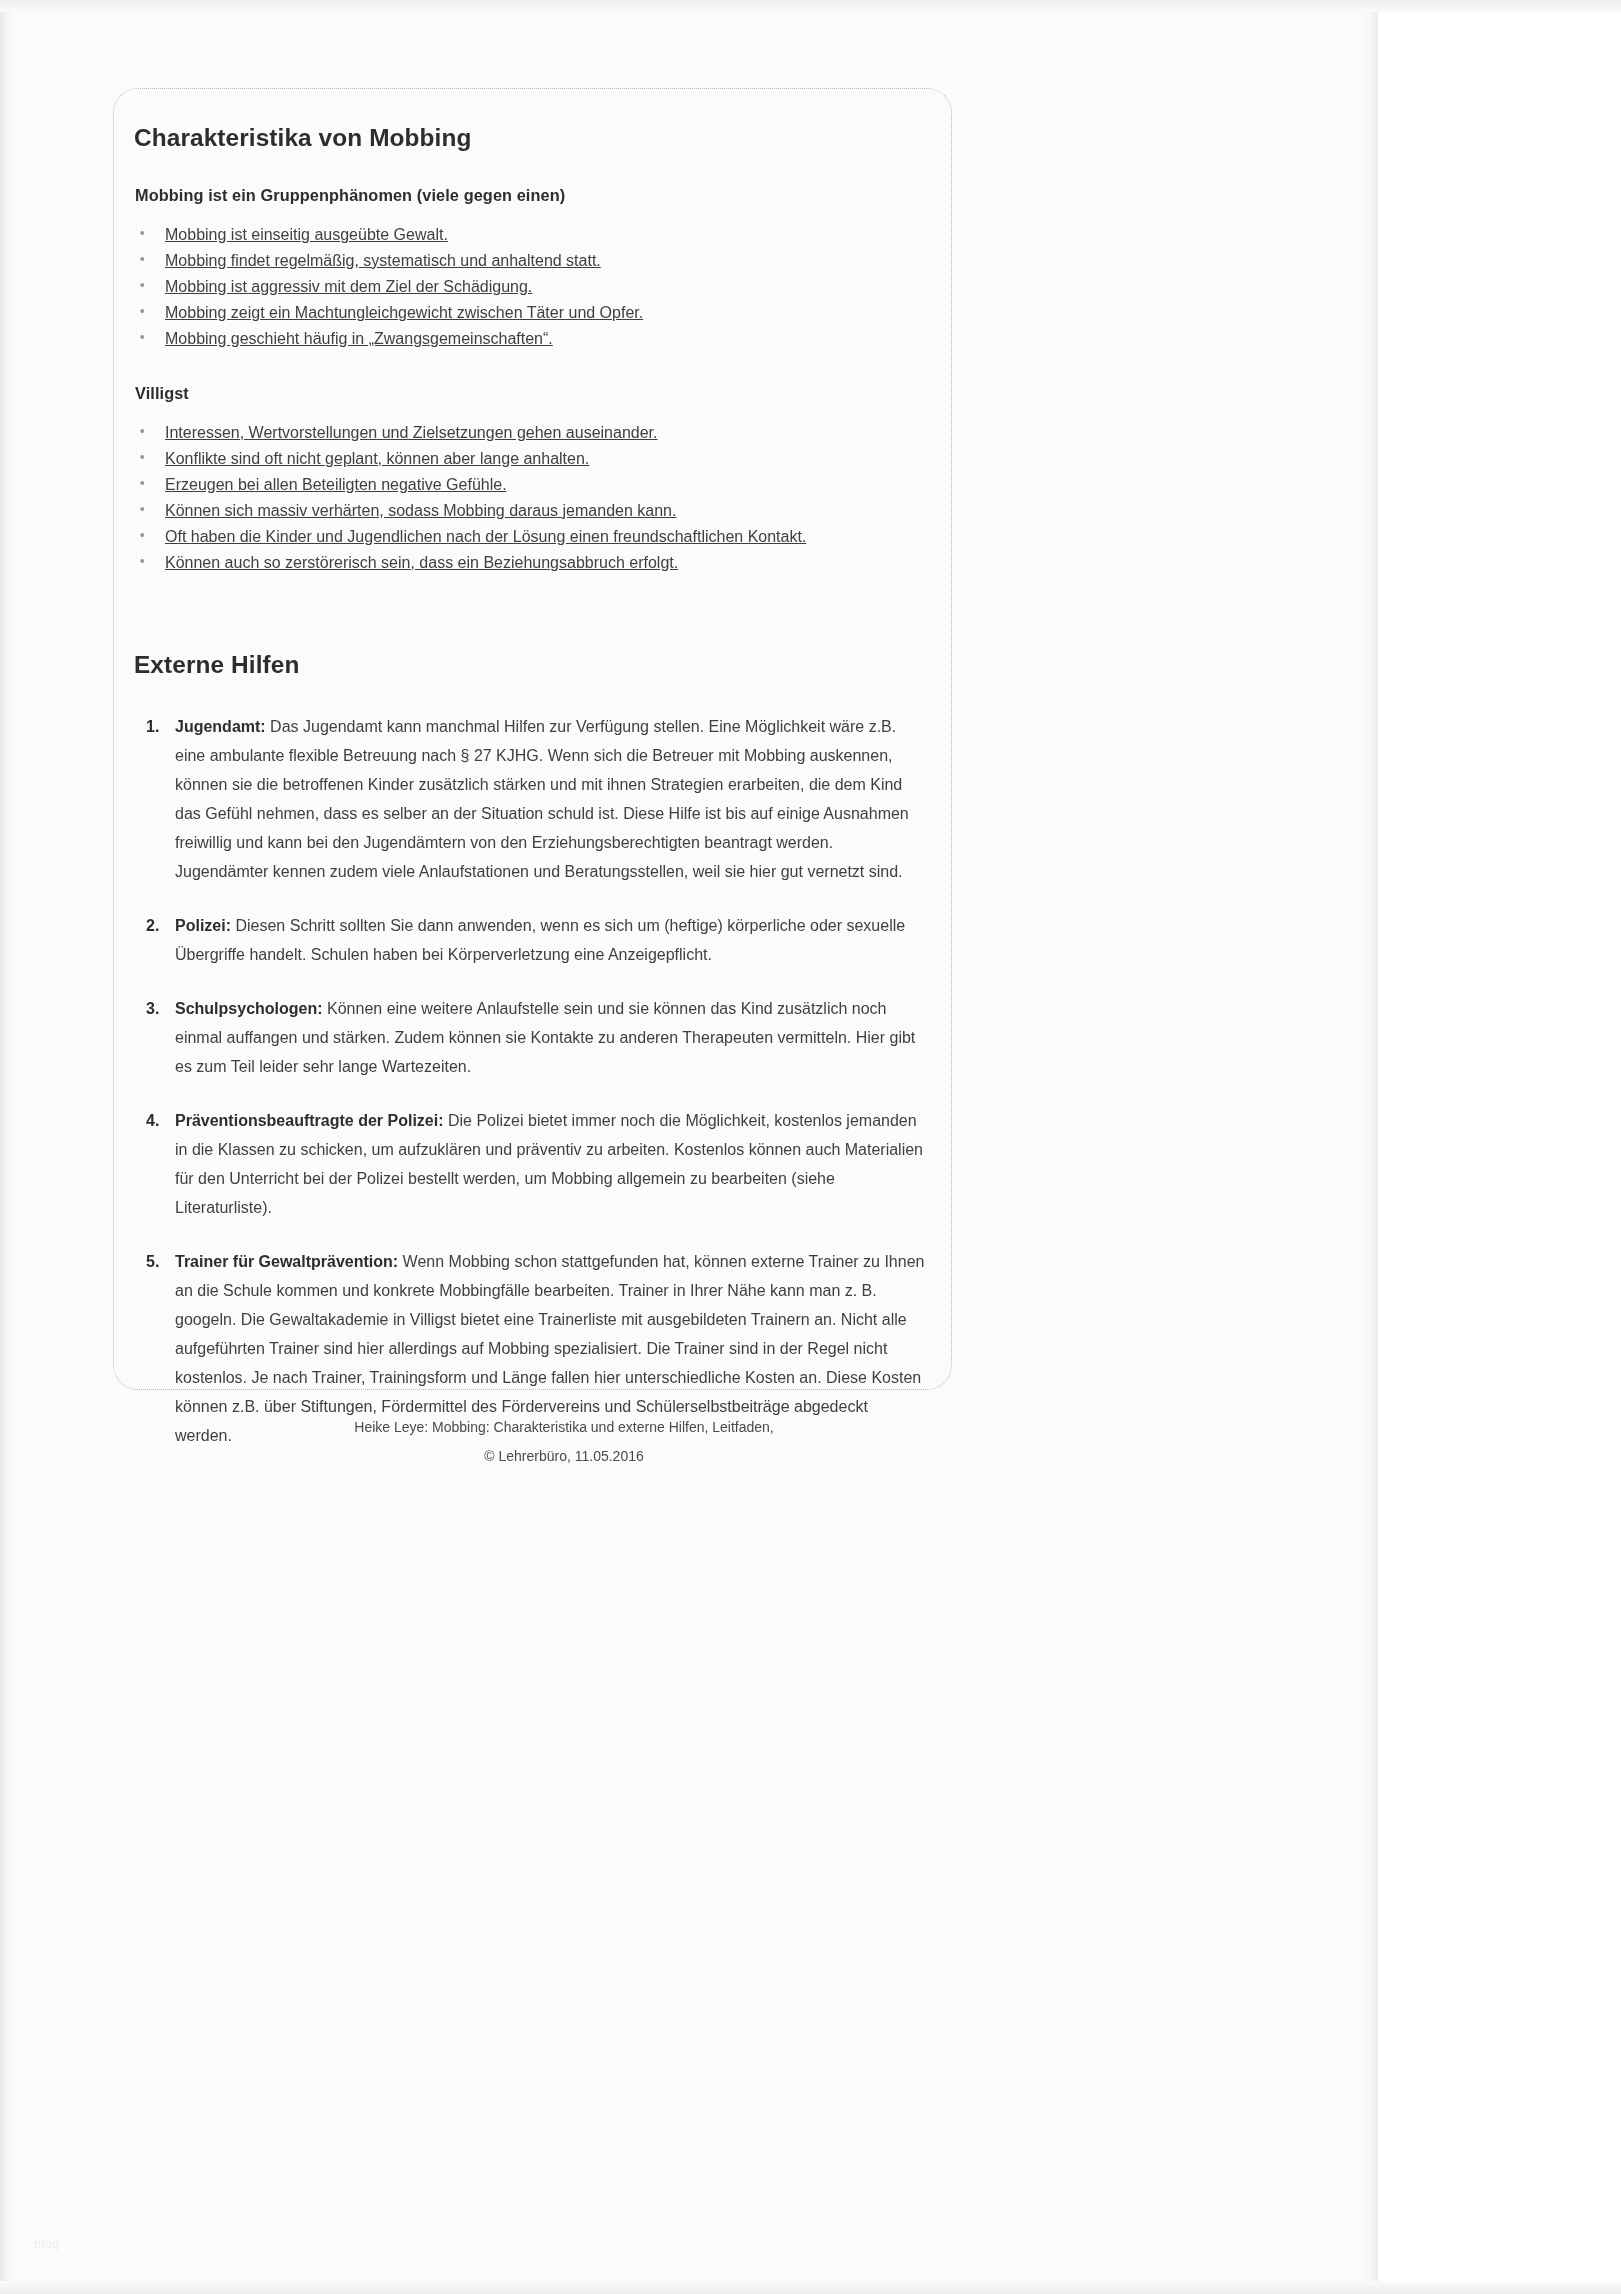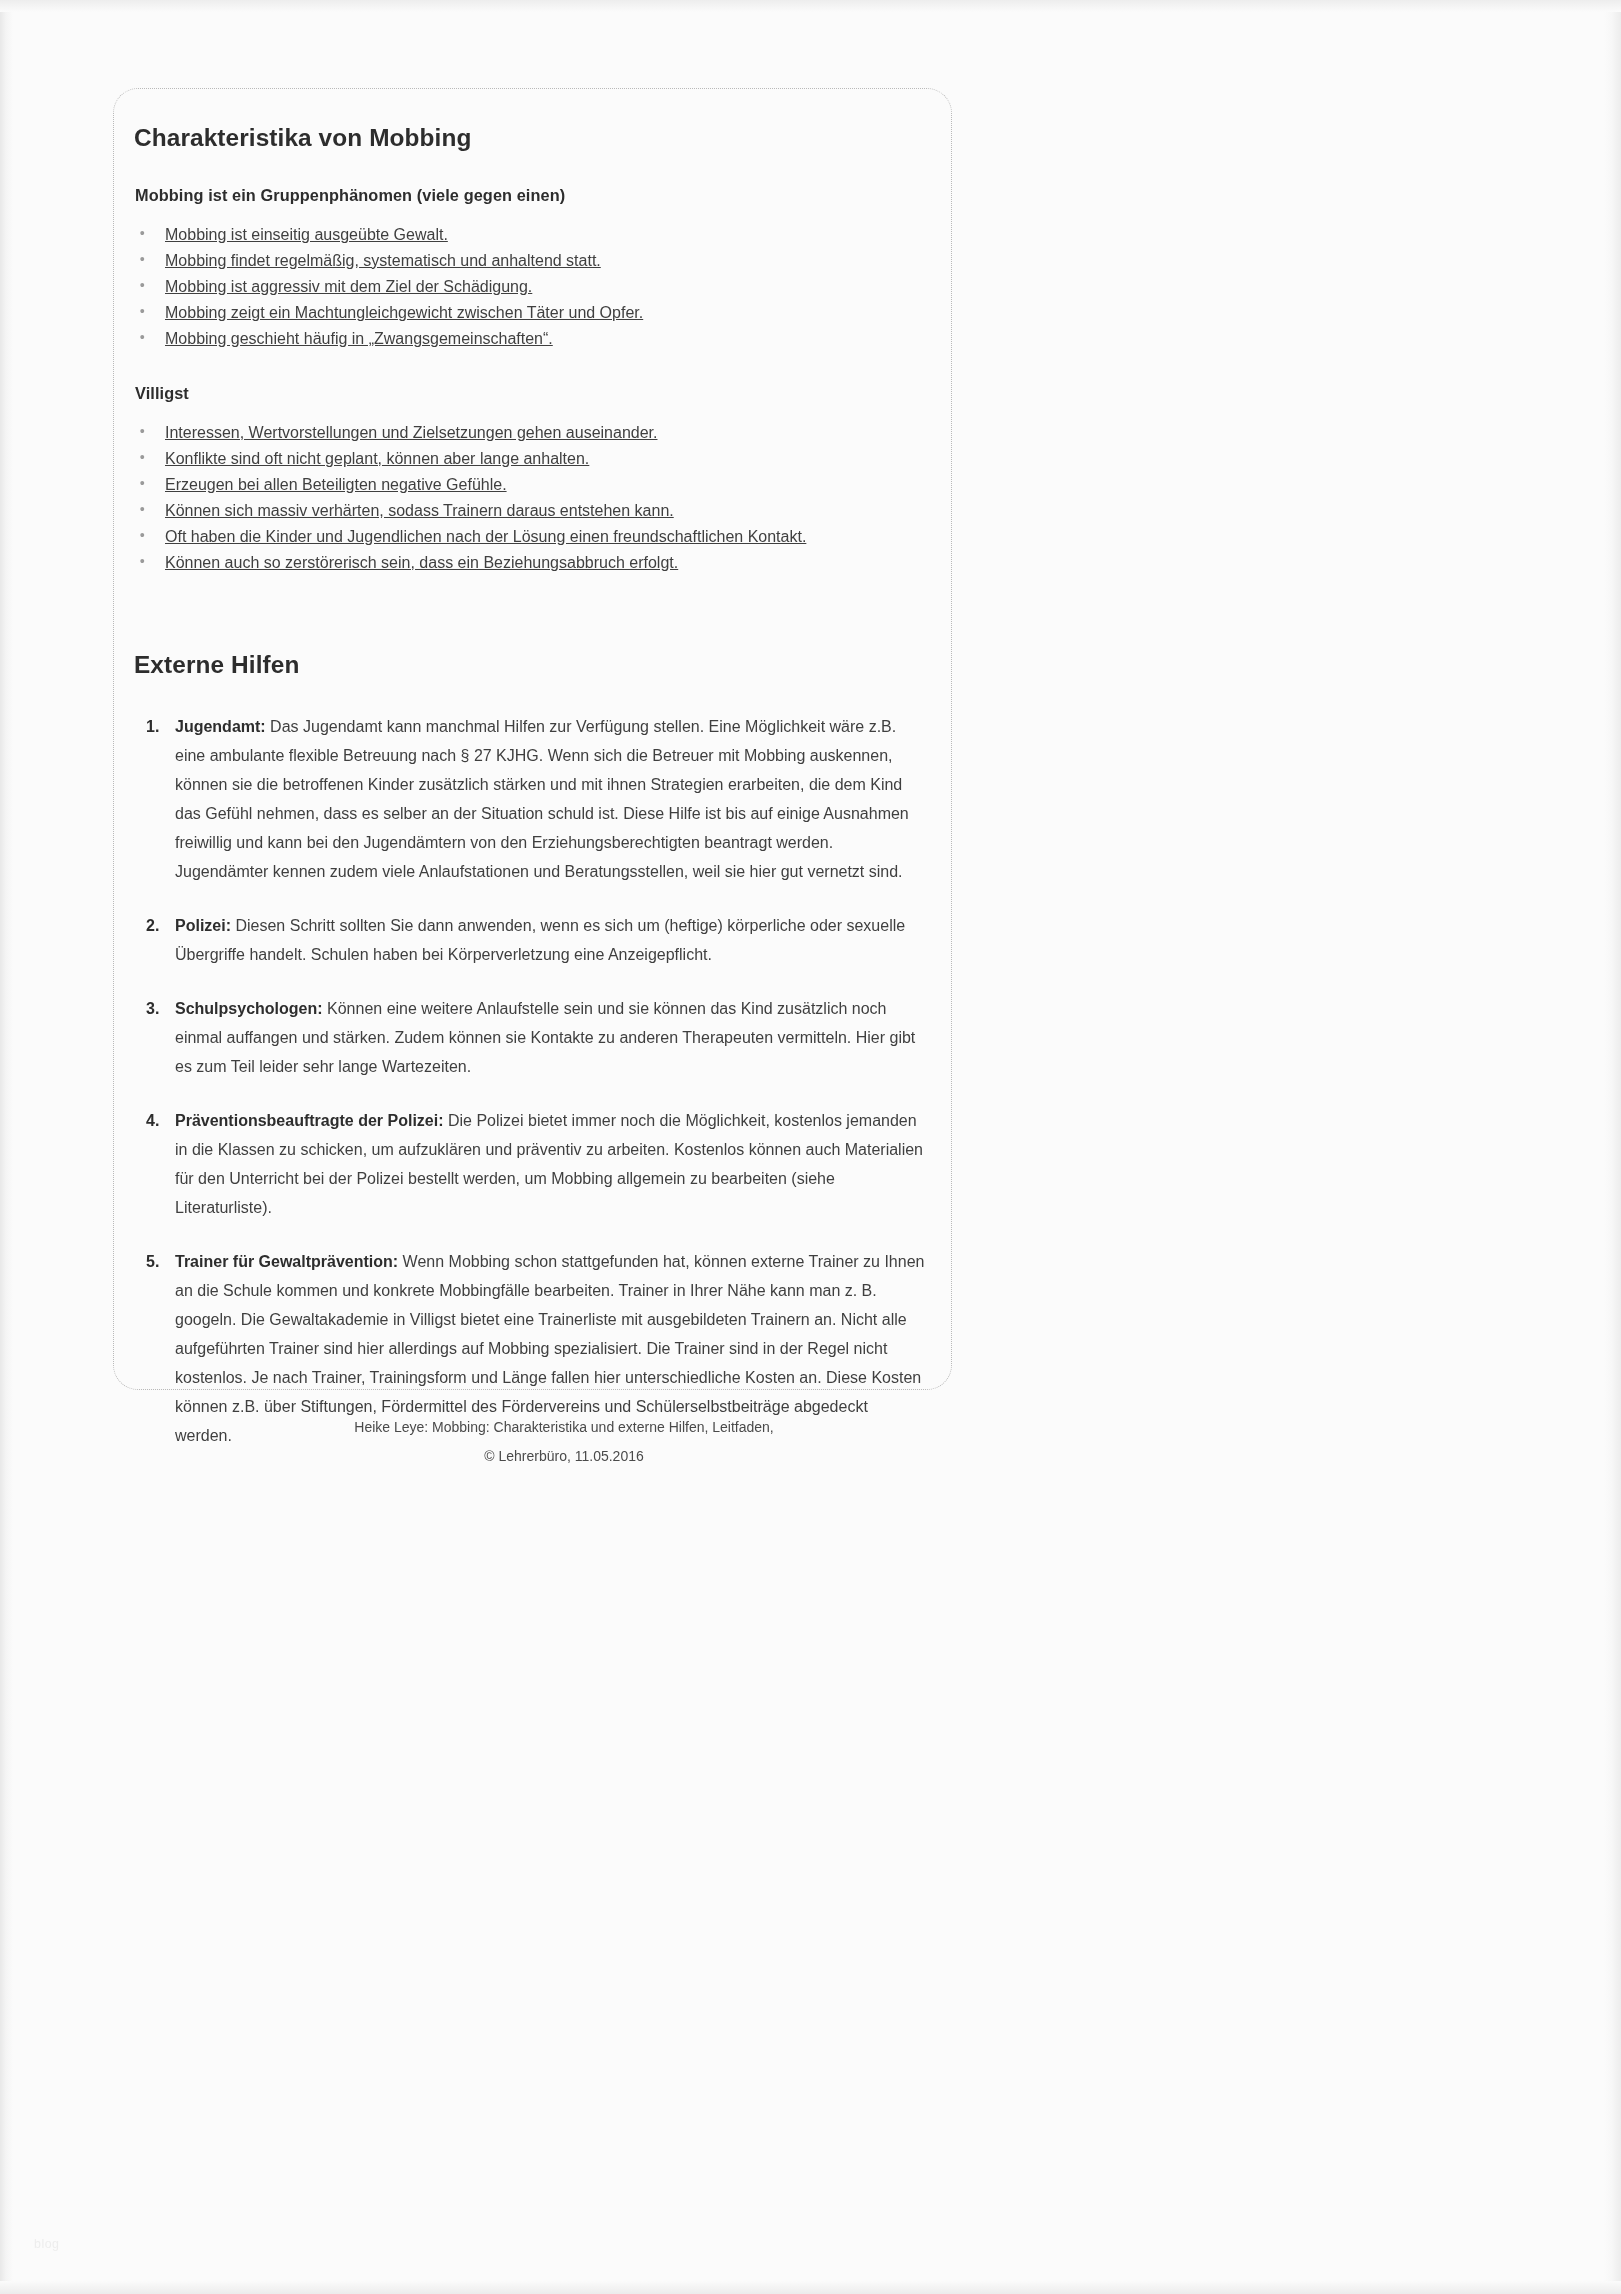--- a/index.html
+++ b/index.html
@@ -12,21 +12,21 @@
     height: 2294px;
     font-family: "Liberation Sans", sans-serif;
     color: #3a3a3a;
     position: relative;
     overflow: hidden;
   }
 
   .page {
     position: absolute;
     left: 0; top: 0;
-    width: 1621px;
+    width: 1378px;
     height: 2294px;
     background: #fbfbfb;
     box-sizing: border-box;
   }
 
   
   .page-edge-left {
     position: absolute;
     left: 0; top: 0;
     width: 13.4px; height: 2294px;
@@ -198,21 +198,21 @@
       <li>Mobbing zeigt ein Machtungleichgewicht zwischen Täter und Opfer.</li>
       <li>Mobbing geschieht häufig in „Zwangsgemeinschaften“.</li>
     </ul>
 
     <h2 class="sub-heading">Villigst</h2>
 
     <ul class="bullets">
       <li>Interessen, Wertvorstellungen und Zielsetzungen gehen auseinander.</li>
       <li>Konflikte sind oft nicht geplant, können aber lange anhalten.</li>
       <li>Erzeugen bei allen Beteiligten negative Gefühle.</li>
-      <li>Können sich massiv verhärten, sodass Trainern daraus entstehen kann.</li>
+      <li>Können sich massiv verhärten, sodass Mobbing daraus jemanden kann.</li>
       <li>Oft haben die Kinder und Jugendlichen nach der Lösung einen freundschaftlichen Kontakt.</li>
       <li>Können auch so zerstörerisch sein, dass ein Beziehungsabbruch erfolgt.</li>
     </ul>
 
     <div class="section-gap"></div>
 
     <h1 class="section-title">Externe Hilfen</h1>
 
     <ol class="numbered">
       <li>

